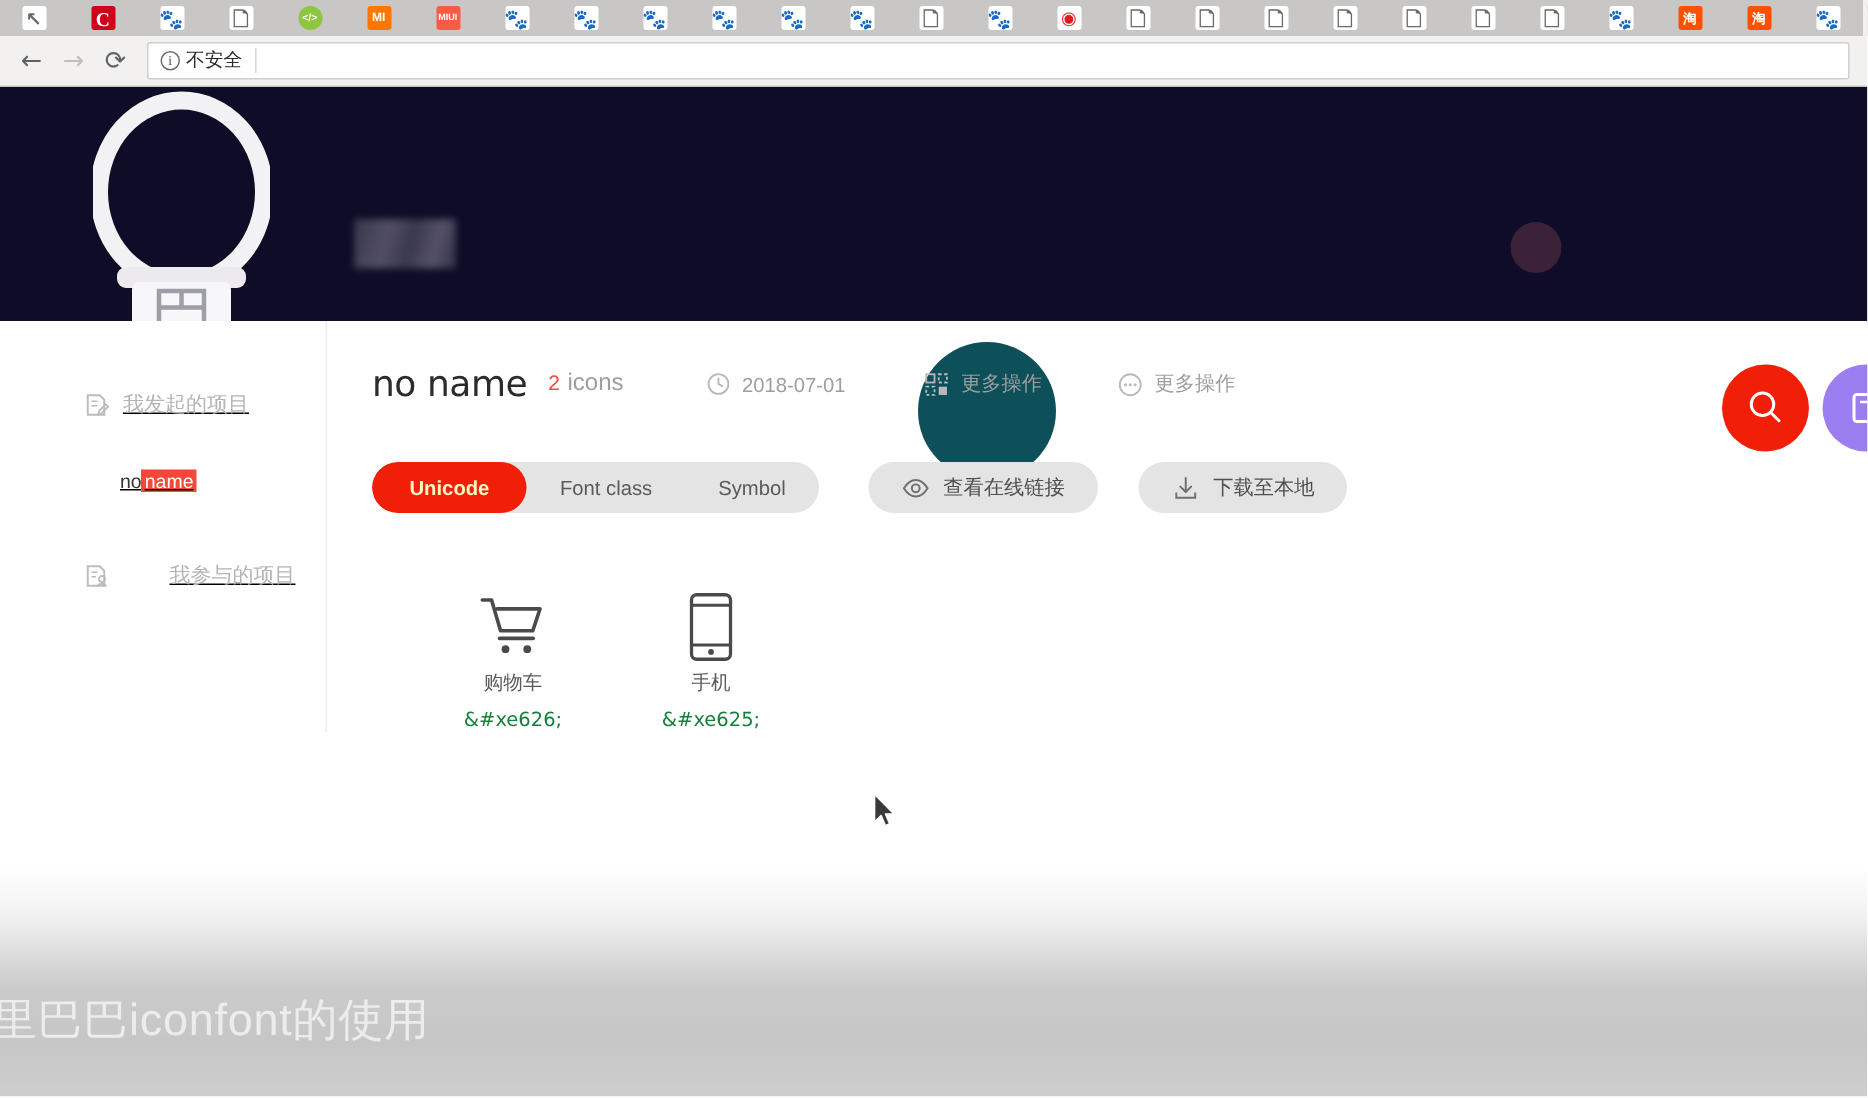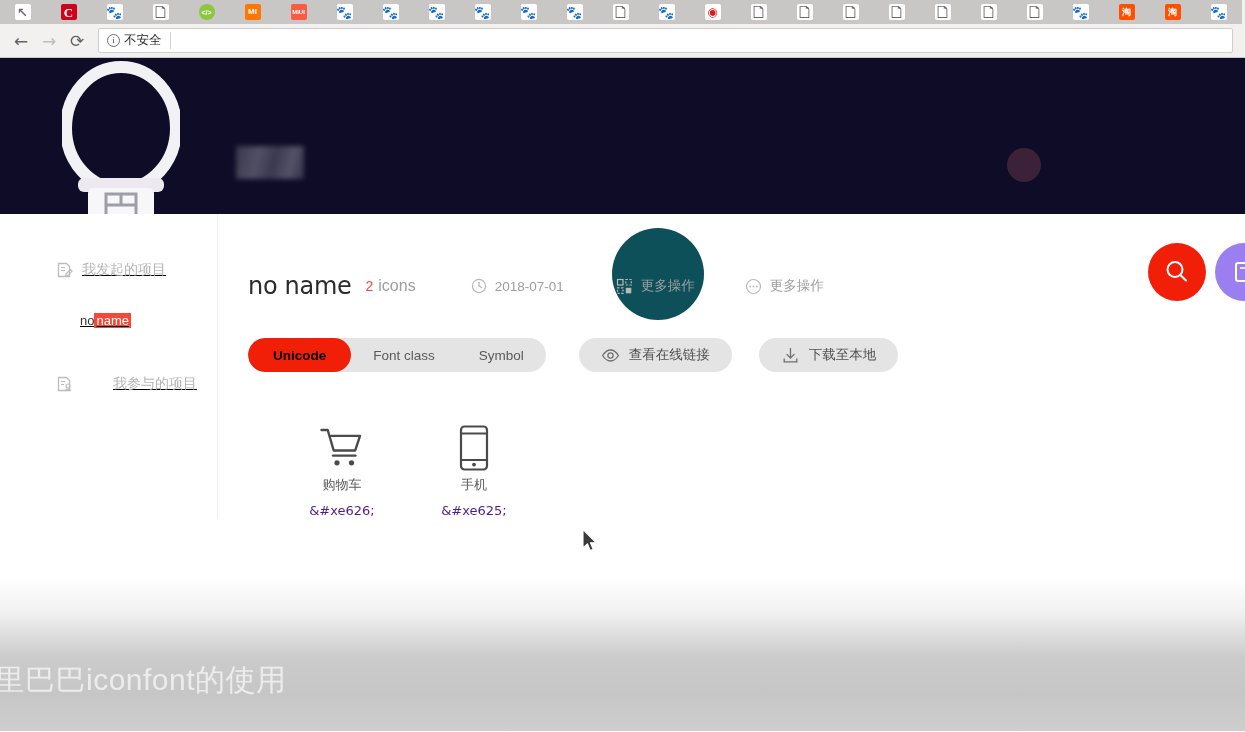--- a/index.html
+++ b/index.html
@@ -217,21 +217,21 @@
     cursor: pointer;
   }
   #side-project-item .np-plain { color: #333; }
   #side-project-item .np-hl {
     background: #f5483b;
     color: #ffffff;
     padding: 0 2px;
   }
   #side-group-joined { margin-top: 42px; gap: 40px; }
 
-  #main-col { flex: 1; padding: 58px 0 0 30px; position: relative; }
+  #main-col { flex: 1; padding: 28px 0 0 30px; position: relative; }
 
   #project-head {
     display: flex;
     align-items: center;
     height: 28px;
     position: relative;
   }
   #project-title {
     font-size: 24px;
     color: #2b2b2b;
@@ -273,21 +273,21 @@
     height: 34px;
     display: flex; align-items: center; justify-content: center;
     padding: 0 22px;
     font-size: 13.5px;
     color: #5a5a5a;
     cursor: pointer;
     white-space: nowrap;
   }
   .format-opt.active-format {
     background: #f21f08;
-    color: #000000;
+    color: #fef9c3;
     border-radius: 17px;
     font-weight: bold;
     padding: 0 25px;
   }
   .pill-btn {
     height: 34px;
     border-radius: 17px;
     background: #e4e4e4;
     display: flex; align-items: center; justify-content: center;
     gap: 9px;
@@ -316,21 +316,21 @@
     height: 56px;
     display: flex; align-items: center; justify-content: center;
   }
   .icon-name {
     font-size: 13px;
     color: #5a5a5a;
   }
   .icon-code {
     margin-top: 9px;
     font-size: 13px;
-    color: #4c1d95;
+    color: #15803d;
     font-family: "DejaVu Sans", sans-serif;
   }
 
   
   #bottom-overlay {
     position: absolute;
     left: 0; top: 520px;
     width: 1245px; height: 153px;
     background: linear-gradient(180deg,
       rgba(255,255,255,1) 0%,

